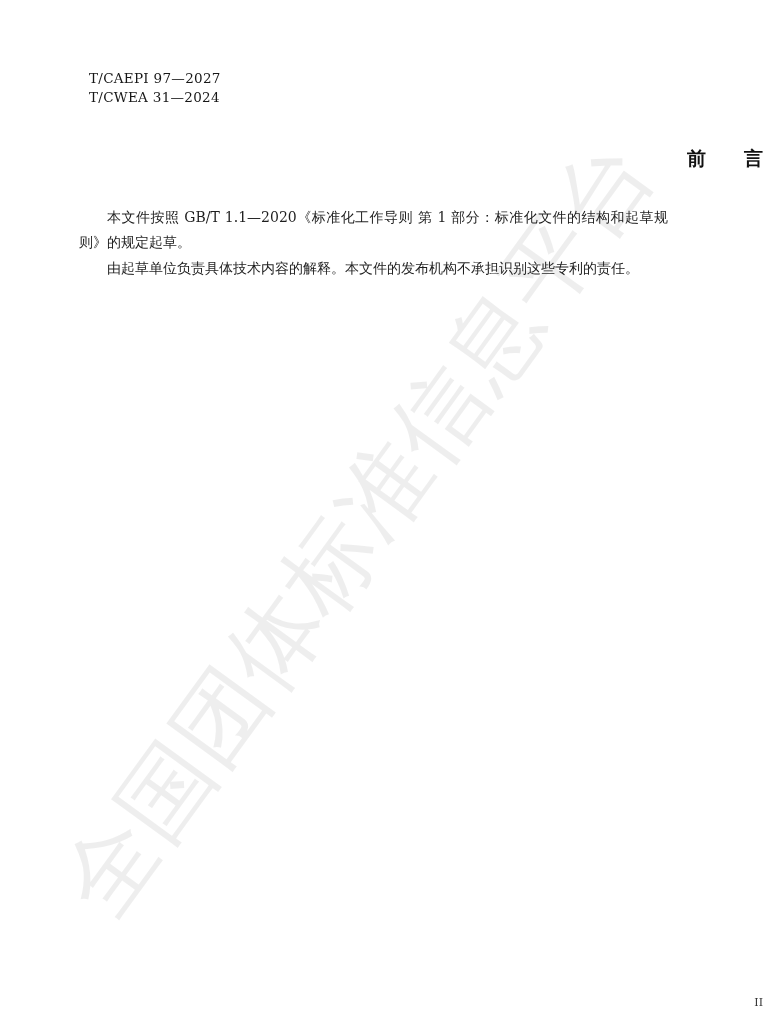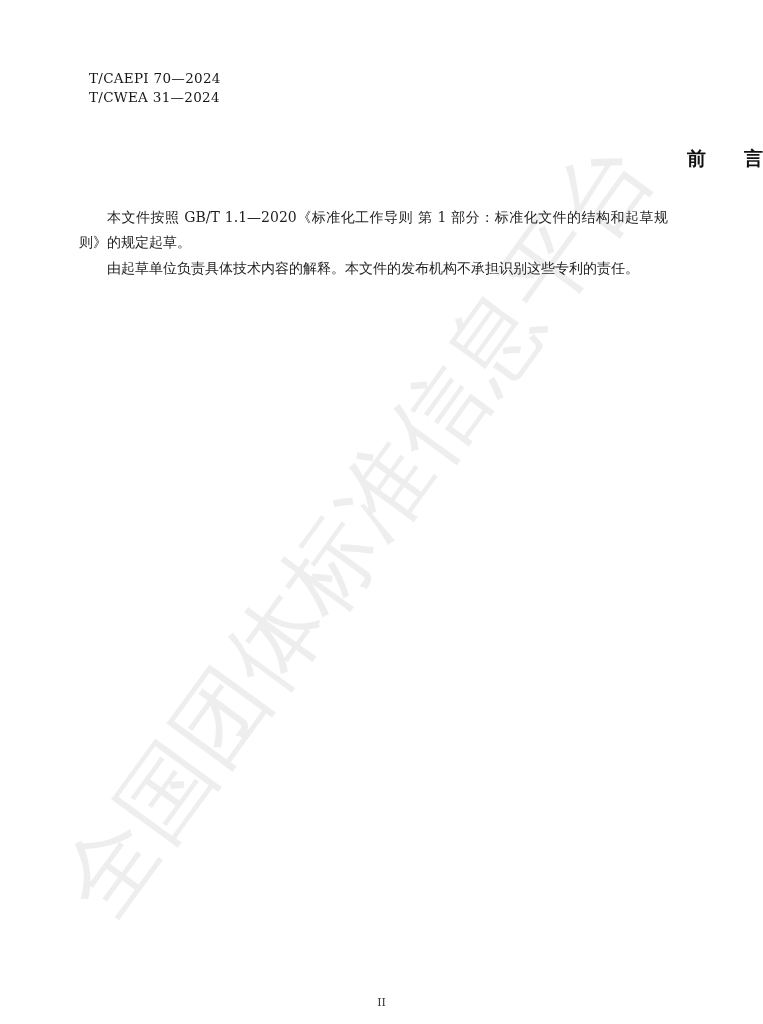--- a/index.html
+++ b/index.html
@@ -59,34 +59,34 @@
     color: rgba(0, 0, 0, 0.068);
     font-family: "DejaVu Serif", "Liberation Serif", serif;
     pointer-events: none;
     user-select: none;
   }
   .page-footer {
     position: absolute;
     bottom: 15px;
     left: 0;
     right: 0;
-    text-align: center;
+    text-align: right;
     font-size: 11px;
     color: #333;
   }
 </style>
 </head>
 <body>
 
 <div class="page">
 
   <div class="watermark">全国团体标准信息平台</div>
 
   <div class="doc-header">
-    <div>T/CAEPI 70—2024</div>
+    <div>T/CAEPI 97—2027</div>
     <div>T/CWEA 31—2024</div>
   </div>
 
   <div class="doc-title">前　　言</div>
 
   <div class="content">
     <p>本文件按照 GB/T 1.1—2020《标准化工作导则  第 1 部分：标准化文件的结构和起草规则》的规定起草。</p>
     <p>由起草单位负责具体技术内容的解释。本文件的发布机构不承担识别这些专利的责任。</p>
   </div>
 

